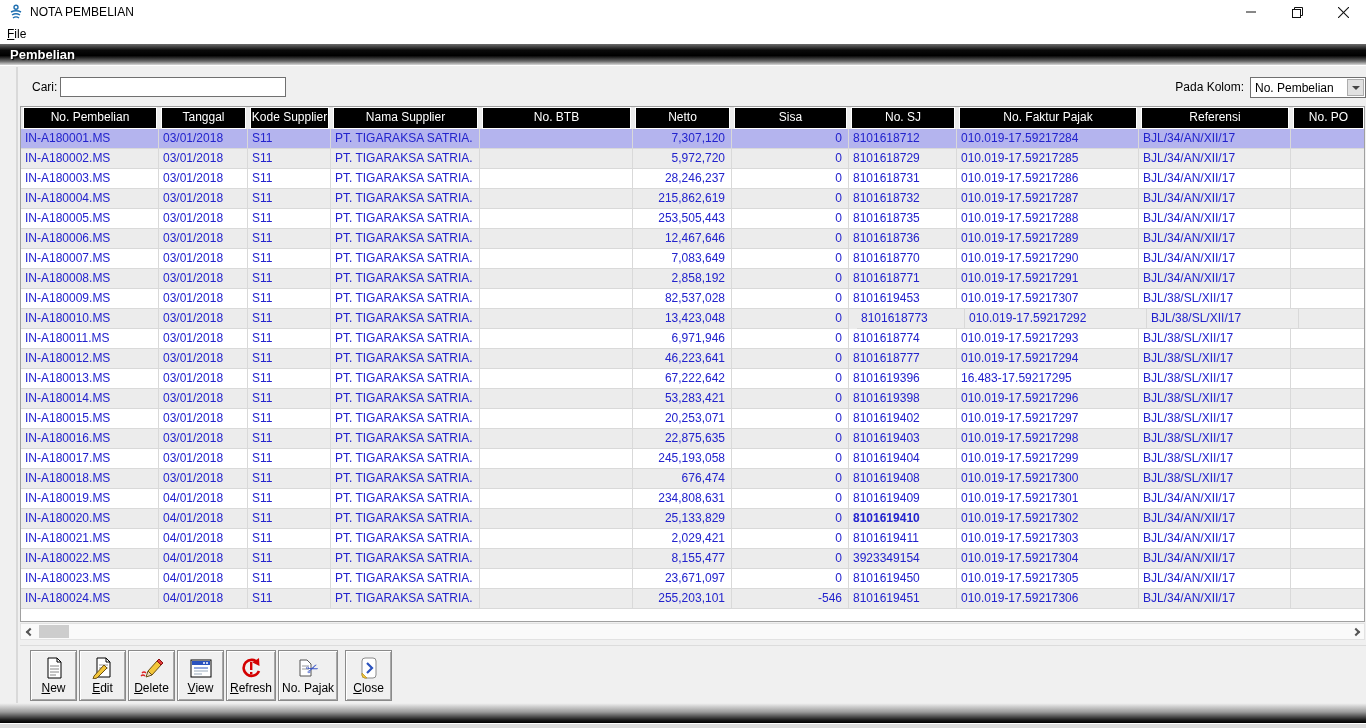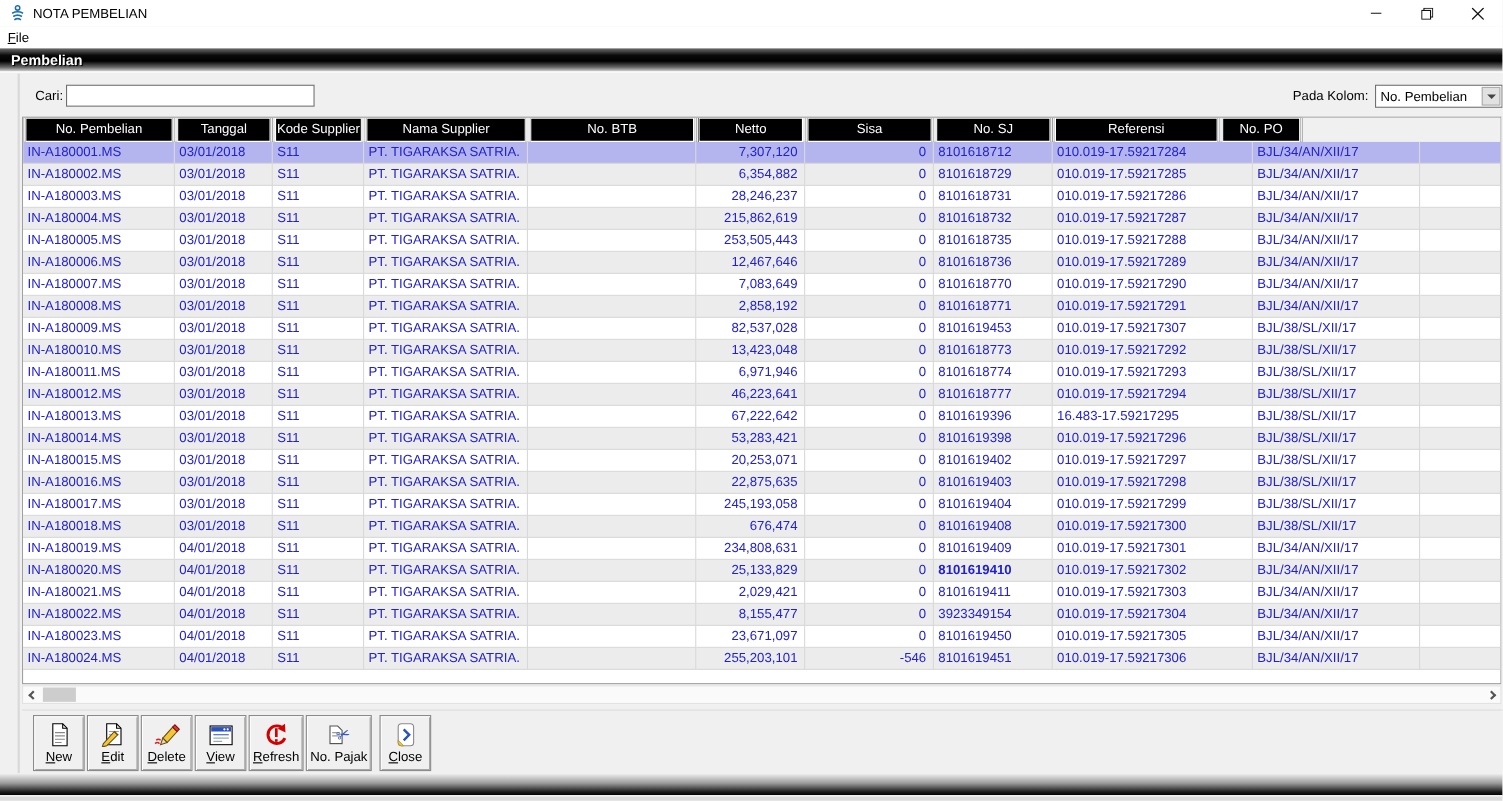--- a/index.html
+++ b/index.html
@@ -143,20 +143,21 @@
     <div class="grid-col">
       <div class="grid-header" id="grid-header">
           <div class="hcell" style="width: 138px;">No. Pembelian</div>
           <div class="hcell" style="width: 89px;">Tanggal</div>
           <div class="hcell" style="width: 83px;">Kode Supplier</div>
           <div class="hcell" style="width: 149px;">Nama Supplier</div>
           <div class="hcell" style="width: 153px;">No. BTB</div>
           <div class="hcell" style="width: 99px;">Netto</div>
           <div class="hcell" style="width: 117px;">Sisa</div>
           <div class="hcell" style="width: 108px;">No. SJ</div>
+          <div class="hcell" style="width: 182px;">No. Faktur Pajak</div>
           <div class="hcell" style="width: 152px;">Referensi</div>
           <div class="hcell" style="width: 75px;">No. PO</div>
         </div>
       <div id="grid-body">
           <div class="grow sel">
             <div class="cell left" style="width: 138px;">IN-A180001.MS</div>
             <div class="cell left" style="width: 89px;">03/01/2018</div>
             <div class="cell left" style="width: 83px;">S11</div>
             <div class="cell left" style="width: 149px;">PT. TIGARAKSA SATRIA.</div>
             <div class="cell left" style="width: 153px;"></div>
@@ -166,21 +167,21 @@
             <div class="cell left" style="width: 182px;">010.019-17.59217284</div>
             <div class="cell left" style="width: 152px;">BJL/34/AN/XII/17</div>
             <div class="cell left" style="width: 75px;"></div>
           </div>
           <div class="grow alt">
             <div class="cell left" style="width: 138px;">IN-A180002.MS</div>
             <div class="cell left" style="width: 89px;">03/01/2018</div>
             <div class="cell left" style="width: 83px;">S11</div>
             <div class="cell left" style="width: 149px;">PT. TIGARAKSA SATRIA.</div>
             <div class="cell left" style="width: 153px;"></div>
-            <div class="cell right" style="width: 99px;">6,354,882</div>
+            <div class="cell right" style="width: 99px;">5,972,720</div>
             <div class="cell right" style="width: 117px;">0</div>
             <div class="cell left" style="width: 108px;">8101618729</div>
             <div class="cell left" style="width: 182px;">010.019-17.59217285</div>
             <div class="cell left" style="width: 152px;">BJL/34/AN/XII/17</div>
             <div class="cell left" style="width: 75px;"></div>
           </div>
           <div class="grow">
             <div class="cell left" style="width: 138px;">IN-A180003.MS</div>
             <div class="cell left" style="width: 89px;">03/01/2018</div>
             <div class="cell left" style="width: 83px;">S11</div>
@@ -272,21 +273,21 @@
             <div class="cell left" style="width: 75px;"></div>
           </div>
           <div class="grow alt">
             <div class="cell left" style="width: 138px;">IN-A180010.MS</div>
             <div class="cell left" style="width: 89px;">03/01/2018</div>
             <div class="cell left" style="width: 83px;">S11</div>
             <div class="cell left" style="width: 149px;">PT. TIGARAKSA SATRIA.</div>
             <div class="cell left" style="width: 153px;"></div>
             <div class="cell right" style="width: 99px;">13,423,048</div>
             <div class="cell right" style="width: 117px;">0</div>
-            <div class="cell left" style="width: 108px;">8101618773</div>
+            <div class="cell left" style="width: 108px; margin-left: 8px;">8101618773</div>
             <div class="cell left" style="width: 182px;">010.019-17.59217292</div>
             <div class="cell left" style="width: 152px;">BJL/38/SL/XII/17</div>
             <div class="cell left" style="width: 75px;"></div>
           </div>
           <div class="grow">
             <div class="cell left" style="width: 138px;">IN-A180011.MS</div>
             <div class="cell left" style="width: 89px;">03/01/2018</div>
             <div class="cell left" style="width: 83px;">S11</div>
             <div class="cell left" style="width: 149px;">PT. TIGARAKSA SATRIA.</div>
             <div class="cell left" style="width: 153px;"></div>

